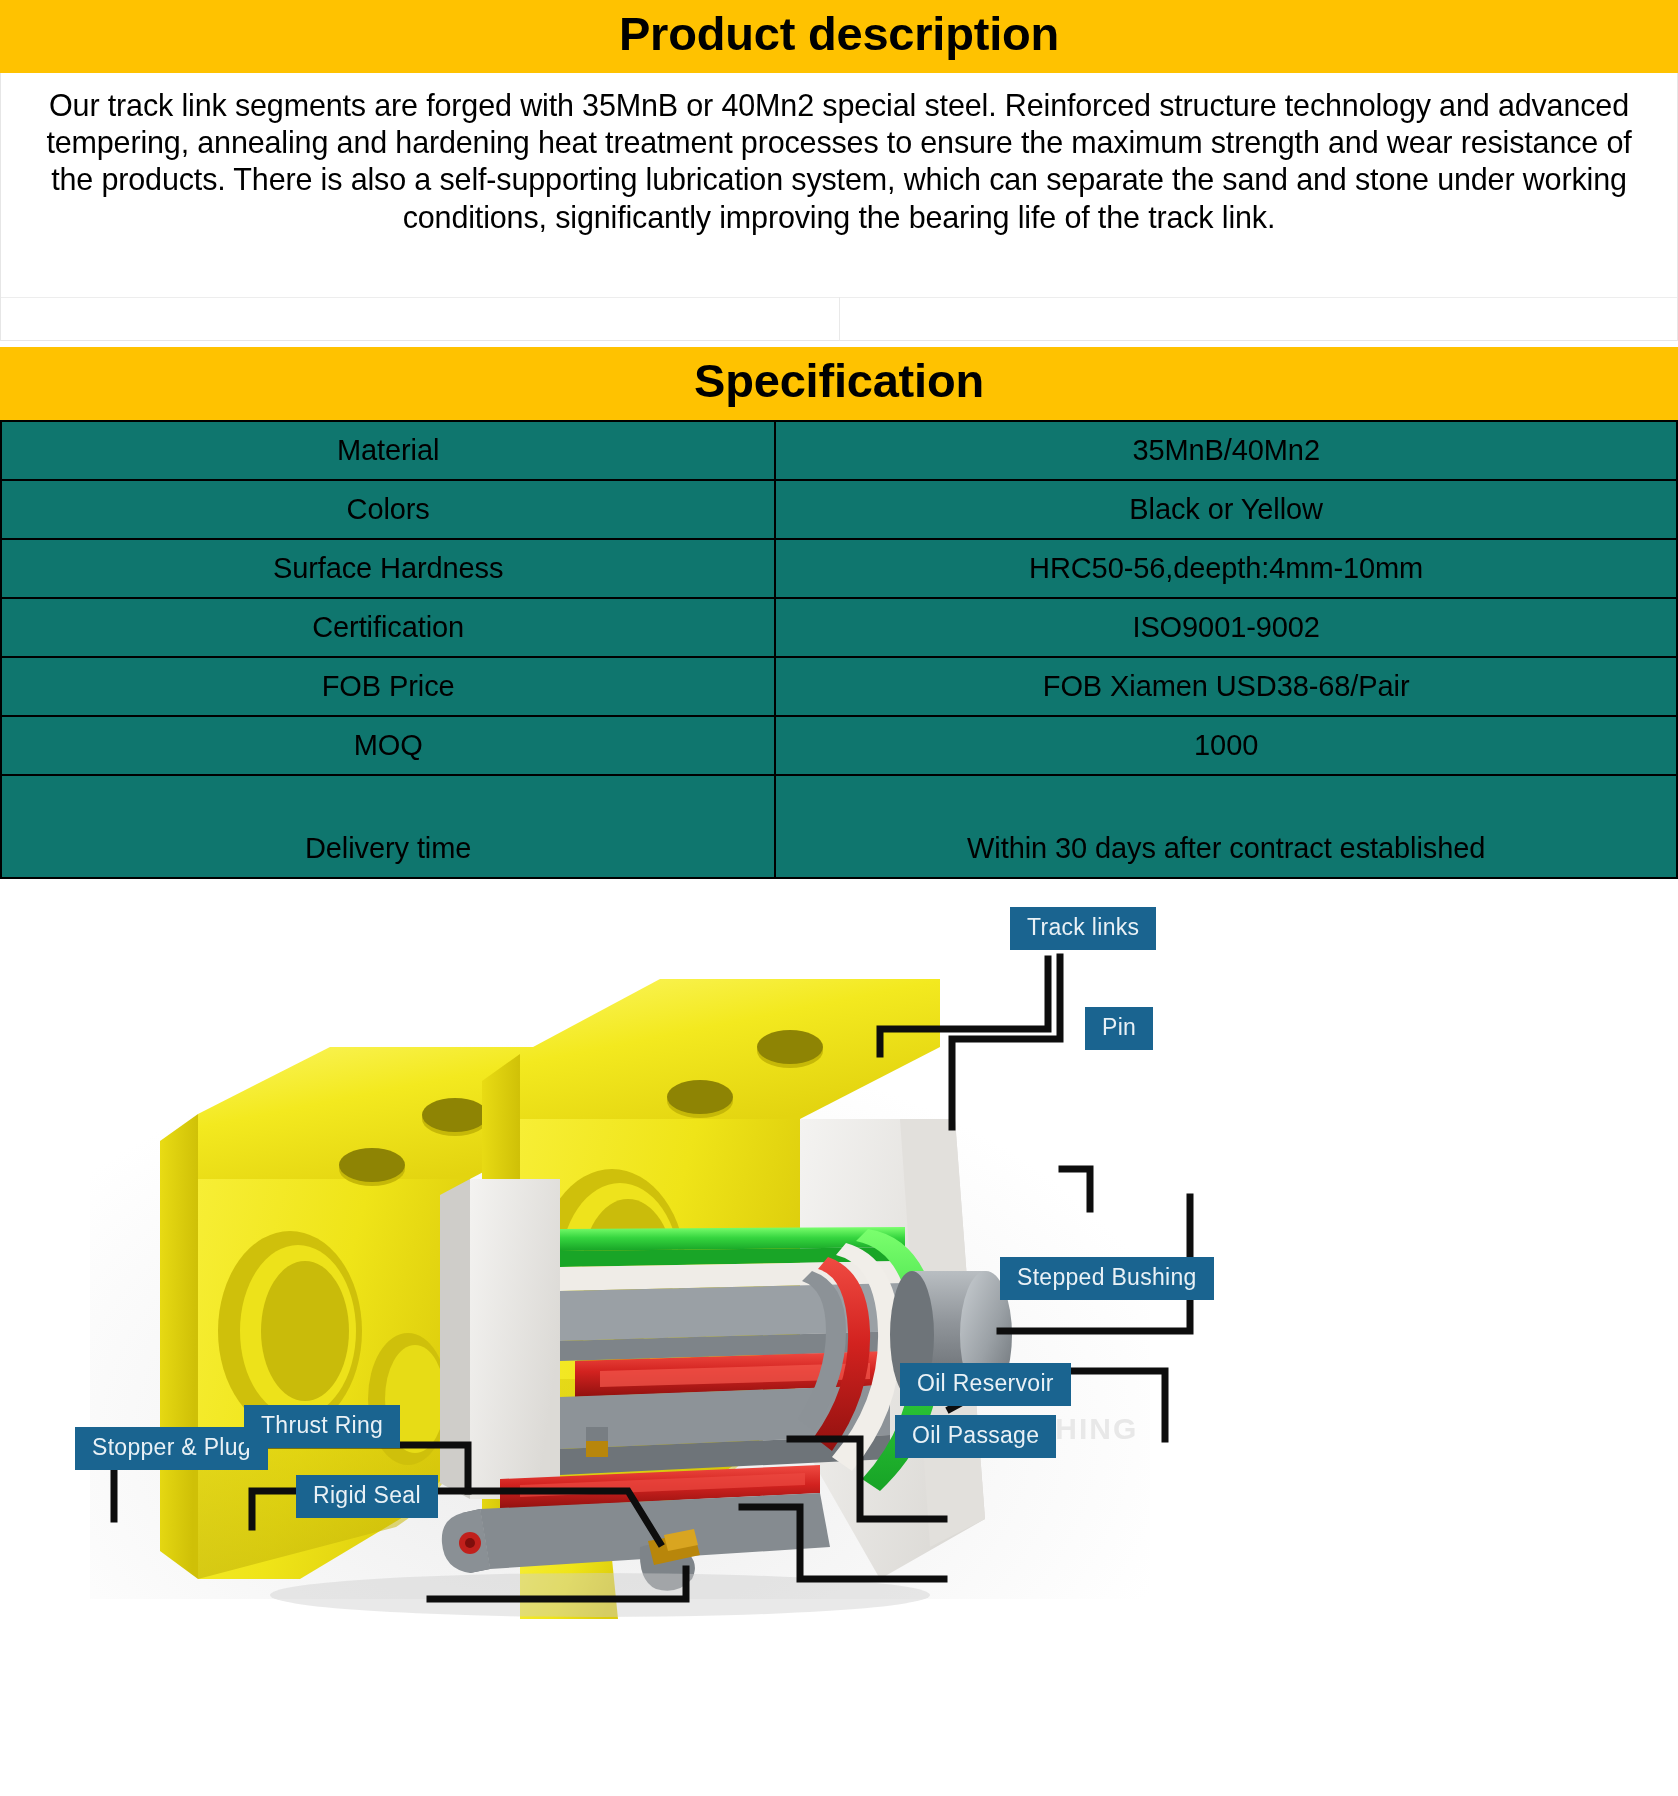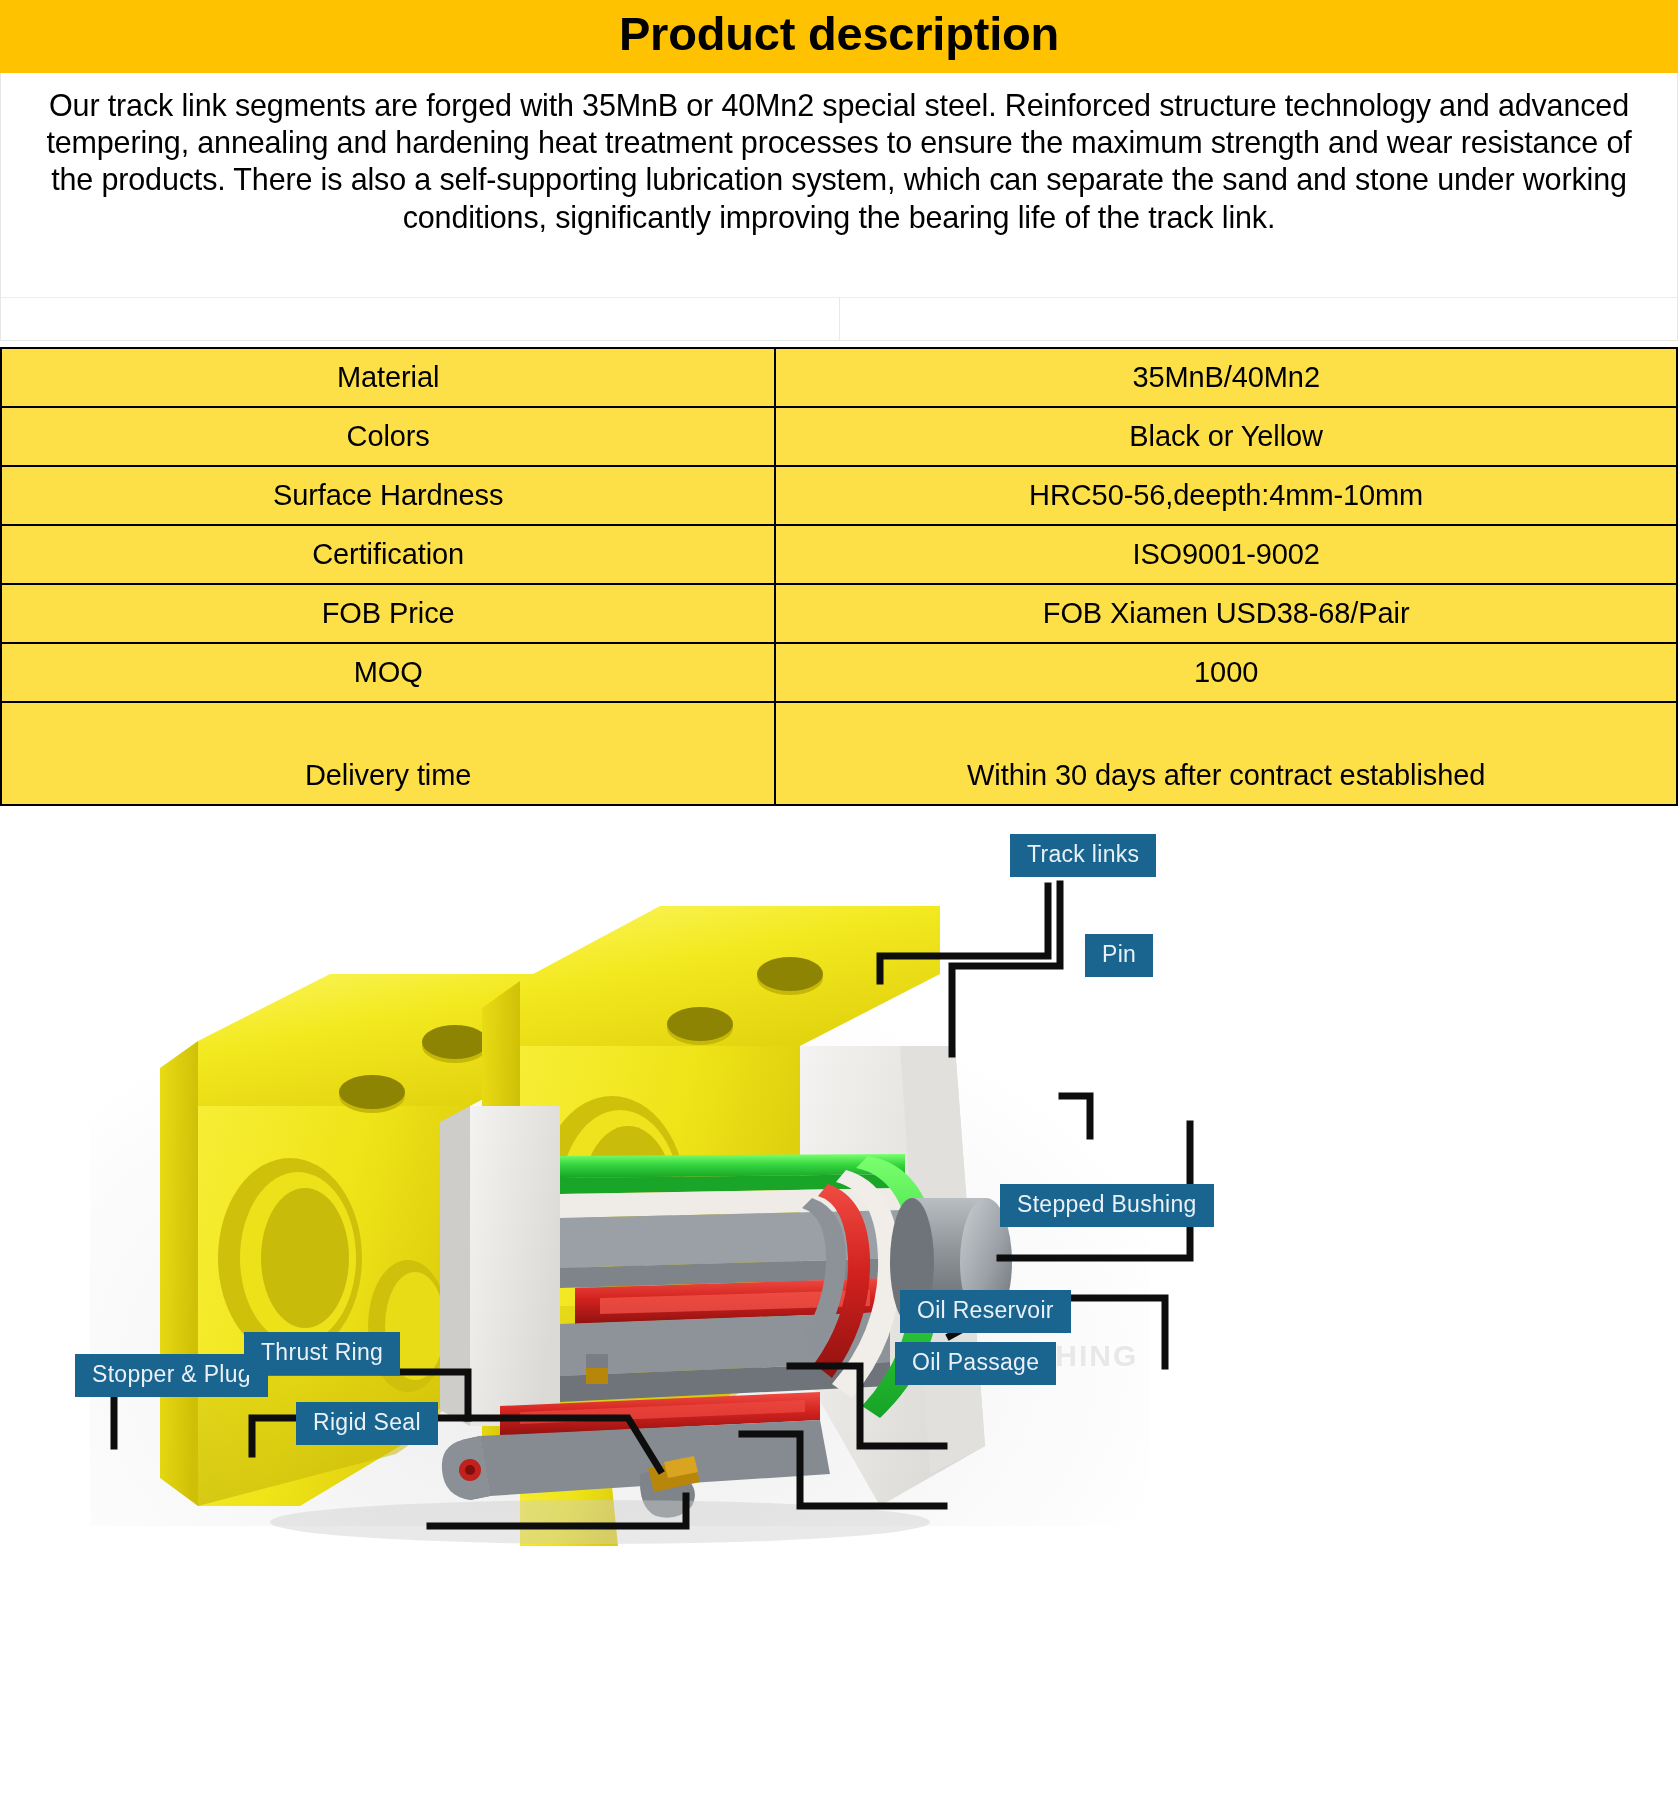--- a/index.html
+++ b/index.html
@@ -9,21 +9,21 @@
     height: 1796px;
     background: #ffffff;
     font-family: "Liberation Sans", sans-serif;
     overflow: hidden;
   }
 
   .page {
     position: relative;
     width: 1678px;
     height: 1305px;
-    background: #fde047;
+    background: #0f766e;
   }
 
   
   .banner {
     background: #FFC200;
     text-align: center;
     font-size: 47px;
     font-weight: bold;
     color: #000000;
     padding: 10px 0 16px 0;
@@ -126,20 +126,21 @@
   <div class="banner">Product description</div>
 
   <div class="desc-outer">
     <div class="desc-text">Our track link segments are forged with 35MnB or 40Mn2 special steel. Reinforced structure technology and advanced tempering, annealing and hardening heat treatment processes to ensure the maximum strength and wear resistance of the products. There is also a self-supporting lubrication system, which can separate the sand and stone under working conditions, significantly improving the bearing life of the track link.</div>
     <div class="desc-hline"></div>
     <div class="desc-divider"></div>
   </div>
 
   <div class="gap-strip"></div>
 
+  <div class="banner">Specification</div>
 
   <div class="spec-wrap">
     <table class="spec">
       <tbody>
         <tr>
           <td class="label">Material</td>
           <td class="value">35MnB/40Mn2</td>
         </tr>
         <tr>
           <td class="label">Colors</td>

